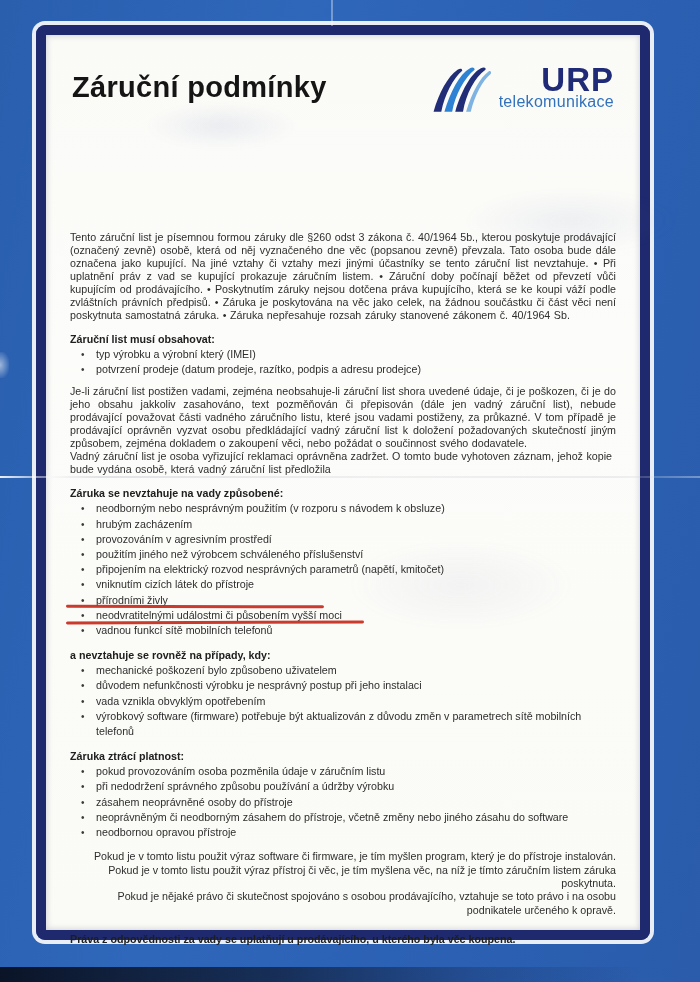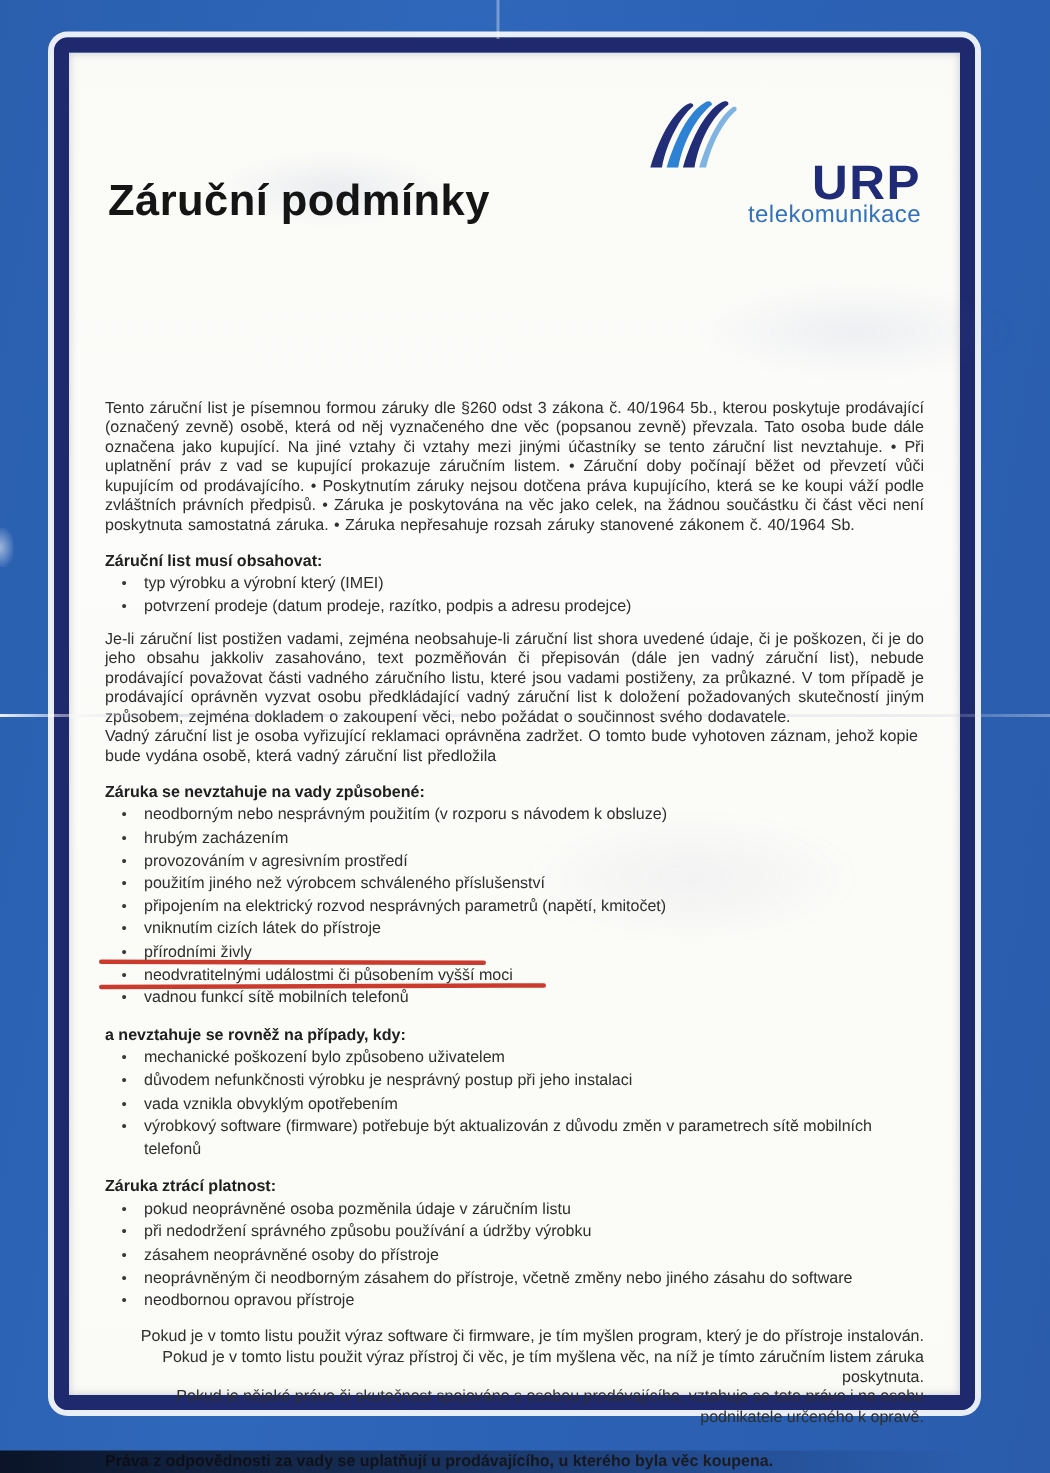--- a/index.html
+++ b/index.html
@@ -12,25 +12,25 @@
   .frame{
     position:absolute;left:36px;top:25px;width:594px;height:895px;
     border:10px solid #1f2a6e;border-radius:9px;
     box-shadow:0 0 0 4px rgba(243,246,250,0.95), inset 0 0 6px rgba(40,50,90,0.25);
     background:linear-gradient(180deg,#fafaf7 0%,#fcfcfa 35%,#fafaf6 100%);
   }
   .content{
     position:absolute;left:10px;right:10px;top:0;bottom:0;
     padding:0 14px;color:#2e2e2e;font-size:10.7px;line-height:13px;
   }
-  .header-row{display:flex;justify-content:space-between;align-items:flex-end;margin-top:30px;}
+  .header-row{display:flex;justify-content:space-between;align-items:flex-start;margin-top:30px;}
   .doc-title{font-size:29px;line-height:32px;font-weight:700;color:#151515;letter-spacing:0.3px;margin:6px 0 0 2px;}
   .logo{display:flex;align-items:flex-start;gap:5px;margin-right:2px;}
   .logo svg{display:block;}
-  .logo-text{display:flex;flex-direction:column;align-items:flex-end;margin-top:42px;}
+  .logo-text{display:flex;flex-direction:column;align-items:flex-end;}
   .logo-brand{font-size:33px;line-height:30px;font-weight:800;color:#202b77;letter-spacing:1px;transform:scaleY(0.98);}
   .logo-tagline{font-size:16px;line-height:12px;color:#3272bd;font-weight:400;letter-spacing:0.3px;margin-top:1px;}
   p{margin:0;}
   .intro{margin-top:116px;text-align:justify;word-spacing:0.6px;}
   .sec-h{font-weight:700;color:#202020;margin:11px 0 1px;}
   ul{list-style:none;margin:1px 0 0;padding:0;}
   li{position:relative;padding-left:16px;margin-left:10px;line-height:15.2px;}
   li::before{content:"\2022";position:absolute;left:1px;top:0;font-size:10px;color:#3a3a3a;}
   .para{margin-top:8px;text-align:justify;word-spacing:0.5px;}
   .plain{margin-top:0;text-align:left;}
@@ -114,21 +114,21 @@
     <div class="sec-h">a nevztahuje se rovněž na případy, kdy:</div>
     <ul>
       <li><span>mechanické poškození bylo způsobeno uživatelem</span></li>
       <li><span>důvodem nefunkčnosti výrobku je nesprávný postup při jeho instalaci</span></li>
       <li><span>vada vznikla obvyklým opotřebením</span></li>
       <li><span>výrobkový software (firmware) potřebuje být aktualizován z důvodu změn v parametrech sítě mobilních telefonů</span></li>
     </ul>
 
     <div class="sec-h">Záruka ztrácí platnost:</div>
     <ul>
-      <li><span>pokud neoprávněné osoba pozměnila údaje v záručním listu</span></li>
+      <li><span>pokud provozováním osoba pozměnila údaje v záručním listu</span></li>
       <li><span>při nedodržení správného způsobu používání a údržby výrobku</span></li>
       <li><span>zásahem neoprávněné osoby do přístroje</span></li>
       <li><span>neoprávněným či neodborným zásahem do přístroje, včetně změny nebo jiného zásahu do software</span></li>
       <li><span>neodbornou opravou přístroje</span></li>
     </ul>
 
     <div class="defs">
       <p>Pokud je v tomto listu použit výraz software či firmware, je tím myšlen program, který je do přístroje instalován.</p>
       <p>Pokud je v tomto listu použit výraz přístroj či věc, je tím myšlena věc, na níž je tímto záručním listem záruka poskytnuta.</p>
       <p>Pokud je nějaké právo či skutečnost spojováno s osobou prodávajícího, vztahuje se toto právo i na osobu podnikatele určeného k opravě.</p>

